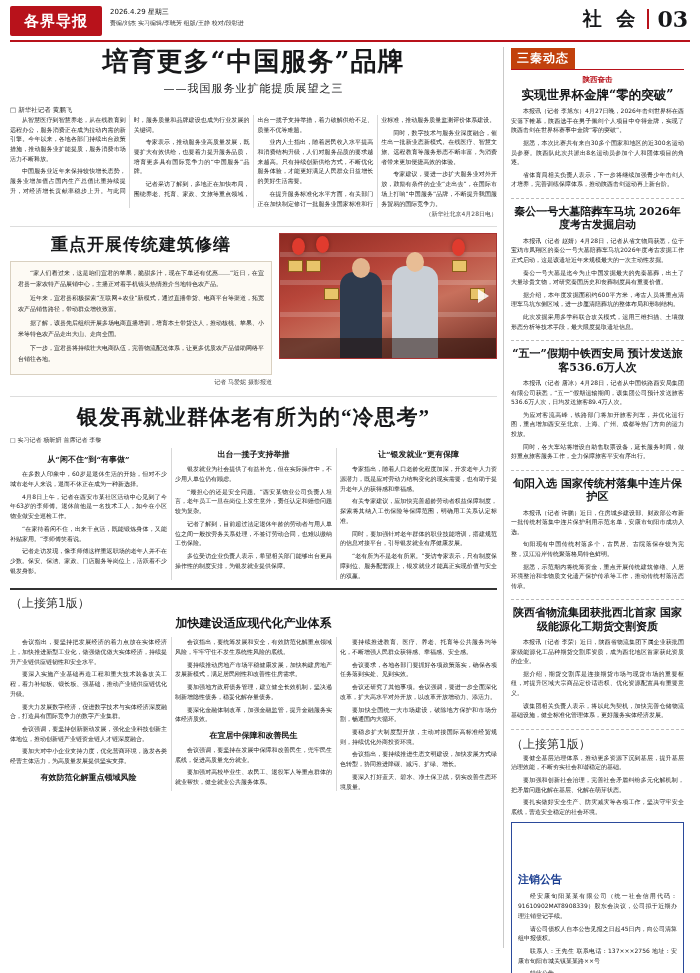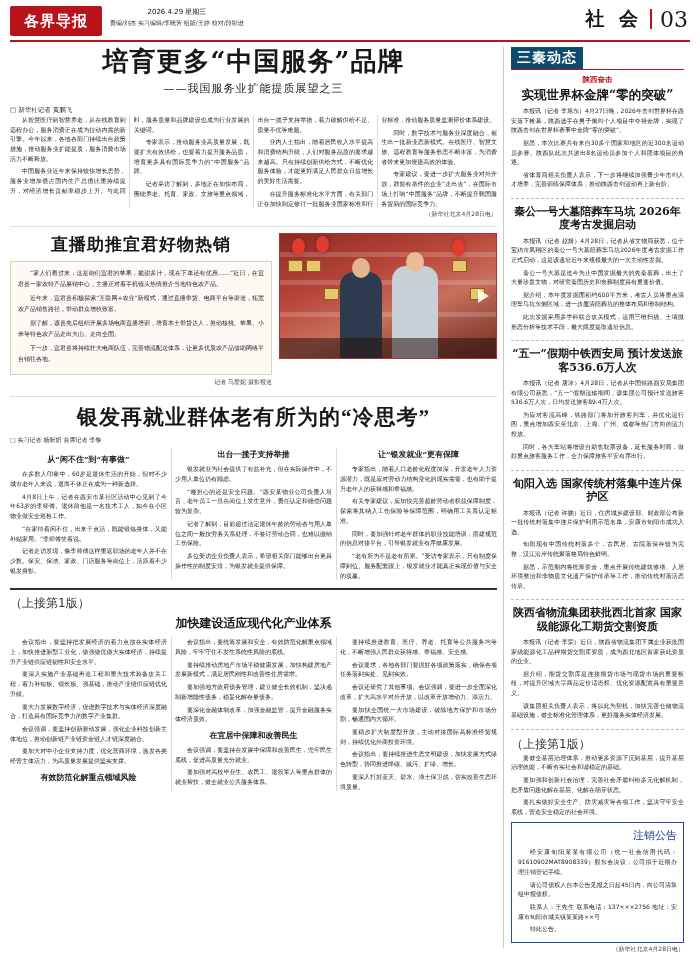--- a/index.html
+++ b/index.html
@@ -7,34 +7,34 @@
   body {
     width:700px; height:973px;
     background:#fff;
     font-family:"DejaVu Sans","Liberation Sans",sans-serif;
     color:#17181a;
     overflow:hidden;
   }
   .page { width:700px; height:973px; position:relative; padding:6px 10px 0 10px; }
 
   
-  .masthead { display:flex; align-items:flex-start; border-bottom:2px solid #b8121b; padding-bottom:4px;text-align:center; }
+  .masthead { display:flex; align-items:flex-start; border-bottom:2px solid #b8121b; padding-bottom:4px; }
   .logo {
     width:92px; height:30px; background:#b8121b; color:#fff;
     display:flex; align-items:center; justify-content:center;
     font-family:"DejaVu Serif","Liberation Serif",serif;
     font-weight:bold; font-size:15px; letter-spacing:1px;
     border-radius:2px;
   }
   .mh-meta { margin-left:8px; font-size:6px; line-height:1.55; color:#333; padding-top:1px; }
   .mh-meta .line1 { font-size:7px; color:#111; }
   .mh-right { margin-left:auto; display:flex; align-items:center; gap:8px; padding-right:2px; }
   .mh-section { font-family:"DejaVu Serif","Liberation Serif",serif; font-size:19px; font-weight:bold; letter-spacing:4px; }
   .mh-bar { width:2px; height:20px; background:#b8121b; }
-  .mh-page { font-family:"DejaVu Serif","Liberation Serif",serif; font-size:22px; font-weight:normal; }
+  .mh-page { font-family:"DejaVu Serif","Liberation Serif",serif; font-size:22px; font-weight:bold; }
 
   
   .body-grid { display:flex; margin-top:5px; height:901px; }
   .left-zone { width:494px; padding-right:6px; border-right:1px solid #c9c9c9; }
   .right-rail { width:180px; padding-left:7px; }
 
   
   .headline-wrap { text-align:center; margin-bottom:5px; }
   .headline {
     font-family:"DejaVu Serif","Liberation Serif",serif;
@@ -96,37 +96,37 @@
   .mid-byline { font-size:6px; color:#333; margin-bottom:3px; }
   .sub-h { font-size:8px; font-weight:bold; text-align:center; margin:5px 0 3px 0; font-family:"DejaVu Serif","Liberation Serif",serif; }
 
   
   .cont-rule { border-top:2px solid #333; margin-top:8px; padding-top:5px; }
   .cont-tag { font-size:12px; color:#333; }
   .cont-title { font-family:"DejaVu Serif","Liberation Serif",serif; font-size:12px; font-weight:bold; text-align:center; margin:3px 0 5px 0; }
 
   
   .rail-head {
-    background:#0c4a6e; color:#fff; font-size:14px; font-weight:bold;
+    background:#c2410c; color:#fff; font-size:12px; font-weight:bold;
     padding:2px 6px; letter-spacing:1px; display:inline-block;
   }
   .rail-headbar { border-bottom:1px solid #b8121b; margin-bottom:5px; }
   .rail-item { border-bottom:1px dashed #bbb; padding-bottom:6px; margin-bottom:6px; }
   .rail-kicker { font-size:7.5px; color:#b8121b; text-align:center; font-weight:bold; margin-bottom:2px; }
   .rail-title {
     font-family:"DejaVu Serif","Liberation Serif",serif;
     font-size:12.5px; font-weight:bold; text-align:center; line-height:1.22; margin-bottom:4px;
   }
   .rail-title.sm { font-size:11px; }
   .rail-body { font-size:6px; line-height:1.6; text-align:justify; color:#222; }
   .rail-body p { margin:0 0 3px 0; text-indent:12px; }
   .notice {
     border:1px solid #2b4a9b; padding:5px 6px; margin-top:6px;
   }
-  .notice-title { font-family:"DejaVu Serif","Liberation Serif",serif; font-size:11px; font-weight:normal; color:#1c3f91; text-align:right; margin-bottom:4px; }
+  .notice-title { font-family:"DejaVu Serif","Liberation Serif",serif; font-size:11px; font-weight:bold; color:#1c3f91; text-align:left; margin-bottom:4px;margin-top:44px; }
   .notice-body { font-size:6px; line-height:1.62; text-align:justify; color:#222; }
   .notice-body p { margin:0 0 3px 0; text-indent:12px; }
 </style>
 </head>
 <body>
 
 <div class="page">
 
   <div class="masthead">
     <div class="logo">各界导报</div>
@@ -158,21 +158,21 @@
         <p>记者采访了解到，多地正在加快布局，围绕养老、托育、家政、文旅等重点领域，出台一揽子支持举措，着力破解供给不足、质量不优等难题。</p>
         <p>业内人士指出，随着居民收入水平提高和消费结构升级，人们对服务品质的要求越来越高。只有持续创新供给方式，不断优化服务体验，才能更好满足人民群众日益增长的美好生活需要。</p>
         <p>在提升服务标准化水平方面，有关部门正在加快制定修订一批服务业国家标准和行业标准，推动服务质量监测评价体系建设。</p>
         <p>同时，数字技术与服务业深度融合，催生出一批新业态新模式。在线医疗、智慧文旅、远程教育等服务形态不断丰富，为消费者带来更加便捷高效的体验。</p>
         <p>专家建议，要进一步扩大服务业对外开放，鼓励有条件的企业“走出去”，在国际市场上打响“中国服务”品牌，不断提升我国服务贸易的国际竞争力。</p>
       </div>
       <div class="endnote">（新华社北京4月28日电）</div>
 
       <div class="feature">
         <div class="feature-text">
-          <div class="feature-title">直播助推宜君好物热销</div>
+          <div class="feature-title">重点开展传统建筑修缮</div>
           <div class="feature-body">
             <p>“家人们看过来，这是咱们宜君的苹果，脆甜多汁，现在下单还有优惠……”近日，在宜君县一家农特产品展销中心，主播正对着手机镜头热情推介当地特色农产品。</p>
             <p>近年来，宜君县积极探索“互联网+农业”新模式，通过直播带货、电商平台等渠道，拓宽农产品销售路径，带动群众增收致富。</p>
             <p>据了解，该县先后组织开展多场电商直播培训，培育本土带货达人，推动核桃、苹果、小米等特色农产品走出大山、走向全国。</p>
             <p>下一步，宜君县将持续壮大电商队伍，完善物流配送体系，让更多优质农产品借助网络平台销往各地。</p>
           </div>
           <div class="feature-credit">记者 马爱妮  摄影报道</div>
         </div>
         <div class="photo">
           <div class="shelf s1"></div>

